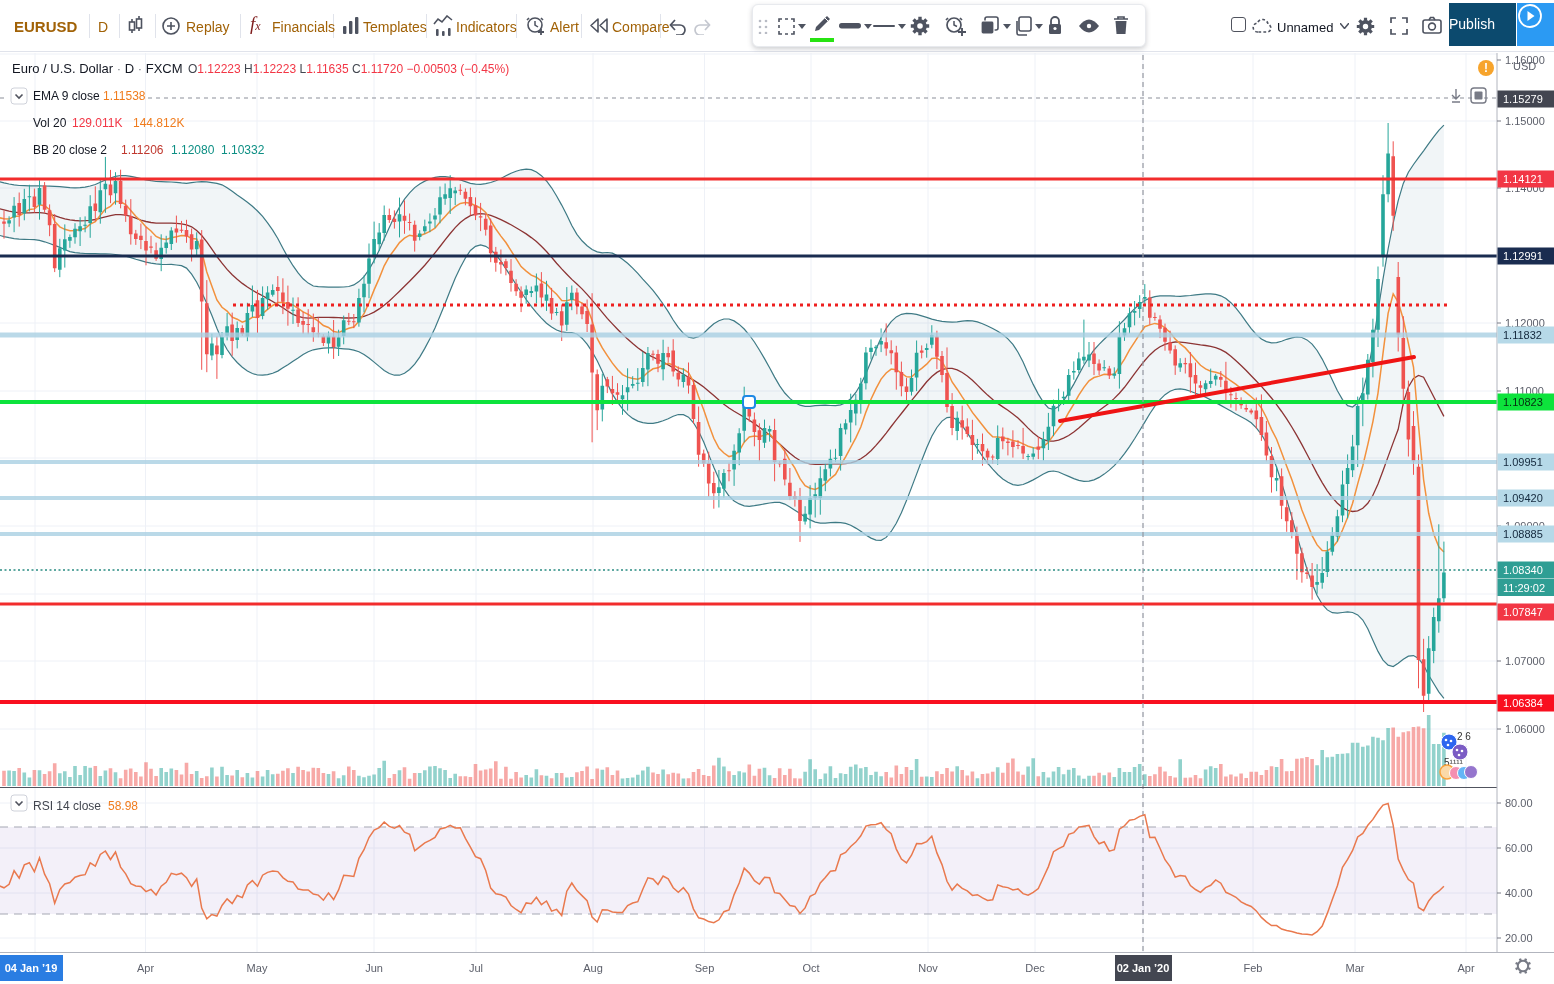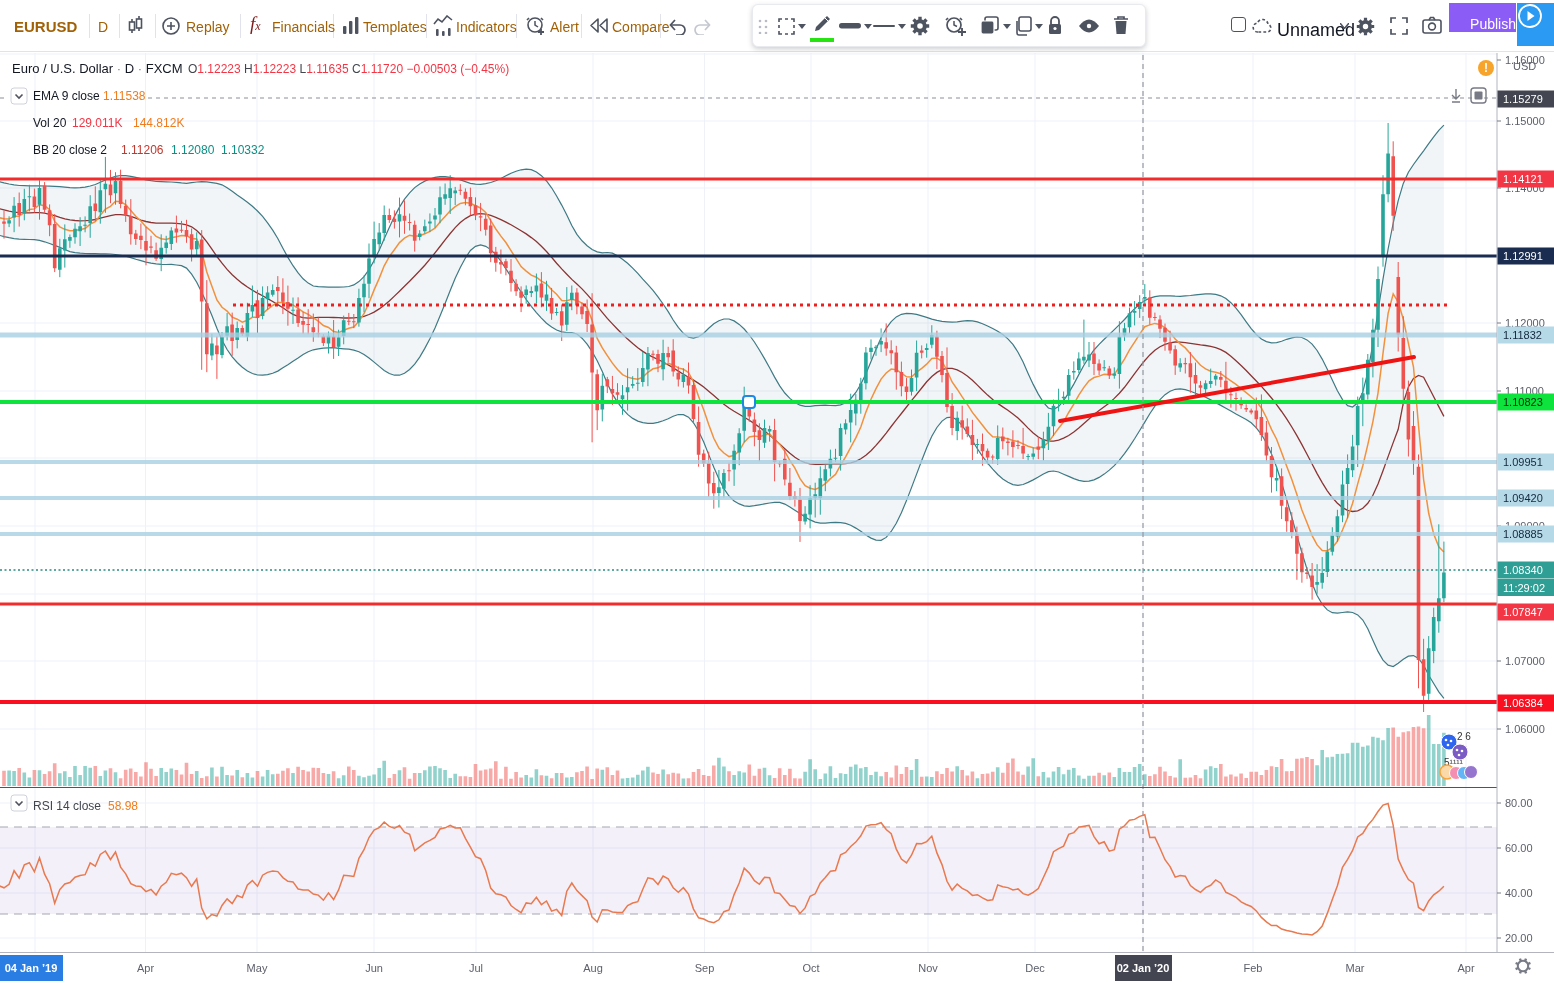--- a/index.html
+++ b/index.html
@@ -1,20 +1,20 @@
 <!DOCTYPE html>
 <html><head><meta charset="utf-8"><style>
 *{margin:0;padding:0;box-sizing:border-box}
 html,body{width:1554px;height:984px;overflow:hidden;background:#fff;font-family:"Liberation Sans",sans-serif}
 #toolbar{position:absolute;left:0;top:0;width:1554px;height:52px;background:#fff;border-bottom:1px solid #e0e3eb;z-index:5}
 .vsep{position:absolute;top:14px;width:1px;height:24px;background:#e0e3eb}
 .tt{position:absolute;font-size:14px;color:#a16207;white-space:nowrap}
 .b15{font-weight:bold;font-size:15px}
 #fpanel{position:absolute;left:752px;top:4px;width:394px;height:43px;background:#fff;border:1px solid #e8eaee;border-radius:6px;box-shadow:0 2px 5px rgba(60,64,74,.25)}
-#pub{position:absolute;left:1449px;top:3px;width:68px;height:29px;background:#8b5cf6;color:#fff;font-size:14px;text-align:right;line-height:43px;border-right:1px solid #fff}
+#pub{position:absolute;left:1449px;top:3px;width:68px;height:43px;background:#0c4a6e;color:#fff;font-size:14px;text-align:left;line-height:43px;border-right:1px solid #fff}
 #pubc{position:absolute;left:1517px;top:3px;width:37px;height:43px;background:#2b9af3;padding:8.5px 0 0 5px}
 svg text.ax{font-size:11px;fill:#5d606b;font-family:"Liberation Sans",sans-serif}
 svg text.axw{font-size:11px;fill:#fff;font-weight:bold;font-family:"Liberation Sans",sans-serif}
 svg text.axt{font-size:11px;font-family:"Liberation Sans",sans-serif}
 svg text.l1{font-size:13px;fill:#131722;font-family:"Liberation Sans",sans-serif}
 svg text.l2{font-size:12px;font-family:"Liberation Sans",sans-serif}
 </style></head><body>
 <div id="toolbar">
 <div class="vsep" style="left:89px"></div>
 <div class="vsep" style="left:119px"></div>
@@ -145,21 +145,21 @@
       <circle cx="11" cy="7" r="2.2" fill="#fff"></circle>
     </svg>
 <svg style="position:absolute;left:1112px;top:14px" width="18" height="23" viewBox="0 0 18 23">
       <path d="M2 5h14M6 5V3h6v2" stroke="#4e5360" stroke-width="1.7" fill="none"></path>
       <path d="M3.5 7h11l-1 13h-9z" fill="#4e5360"></path>
     </svg>
 <div style="position:absolute;left:1231px;top:17px;width:15px;height:15px;border:1.8px solid #50535e;border-radius:3px"></div>
 <svg style="position:absolute;left:1252px;top:17px" width="22" height="17" viewBox="0 0 22 17">
       <path d="M6 15a4.5 4.5 0 0 1-.6-9a5.5 5.5 0 0 1 10.6 1.2a4 4 0 0 1-.6 7.8z" fill="none" stroke="#4e5360" stroke-width="1.6" stroke-dasharray="2.8 2.2"></path>
     </svg>
-<div class="tt" style="left:1277px;top:20px;color:#131722;font-size:18px">Unnamed</div>
+<div class="tt" style="left:1277px;top:20px;color:#131722;font-size:13px">Unnamed</div>
 <svg style="position:absolute;left:1340px;top:23px" width="9" height="6" viewBox="0 0 9 6">
       <path d="M0 0l4.5 5.5L9 0" stroke="#4e5360" stroke-width="1.5" fill="none"></path>
     </svg>
 <svg style="position:absolute;left:1356px;top:17px" width="19" height="19" viewBox="0 0 19 19">
       <circle cx="9.5" cy="9.5" r="4.6" fill="none" stroke="#4e5360" stroke-width="3.8"></circle>
       <path d="M15.2 9.5L18.2 9.5M13.5 13.5L15.7 15.7M9.5 15.2L9.5 18.2M5.5 13.5L3.3 15.7M3.8 9.5L0.8 9.5M5.5 5.5L3.3 3.3M9.5 3.8L9.5 0.8M13.5 5.5L15.7 3.3" stroke="#4e5360" stroke-width="3.2"></path>
     </svg>
 <svg style="position:absolute;left:1390px;top:17px" width="18" height="18" viewBox="0 0 18 18">
       <g stroke="#4e5360" stroke-width="1.7" fill="none">
         <path d="M6 1H1v5M12 1h5v5M1 12v5h5M17 12v5h-5"></path>

